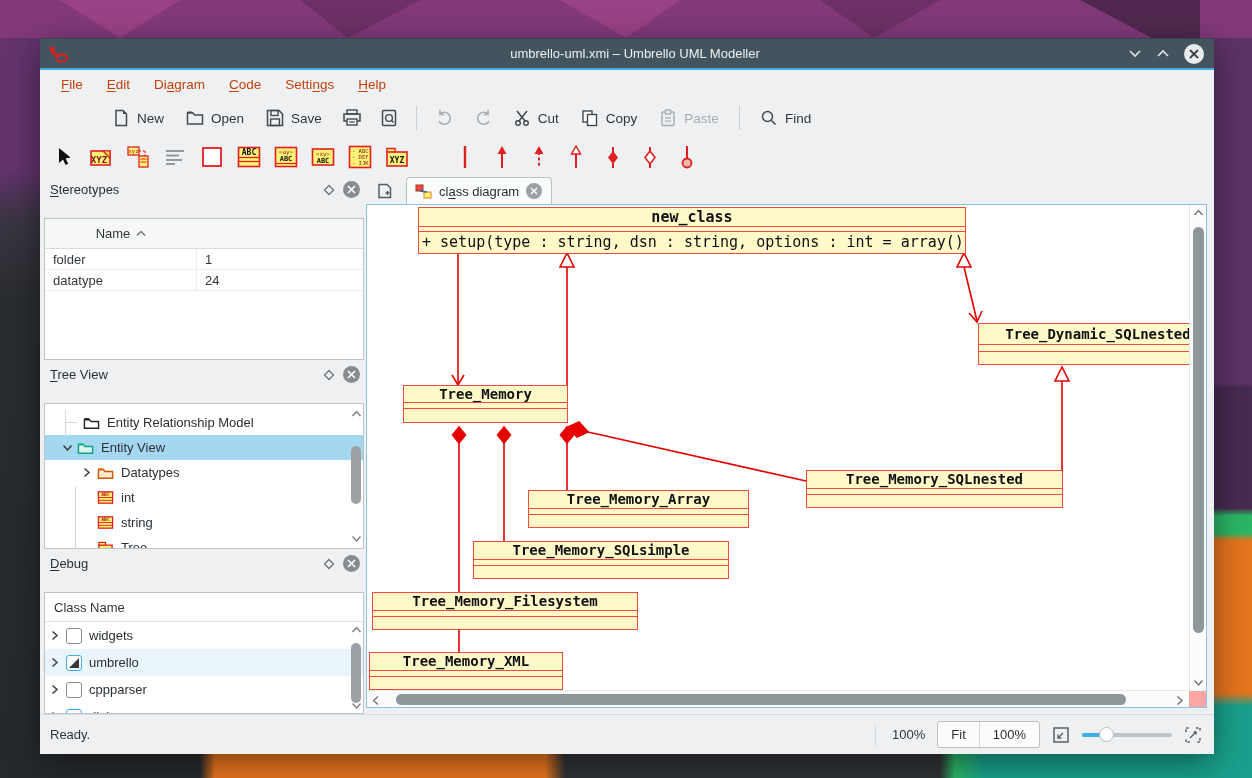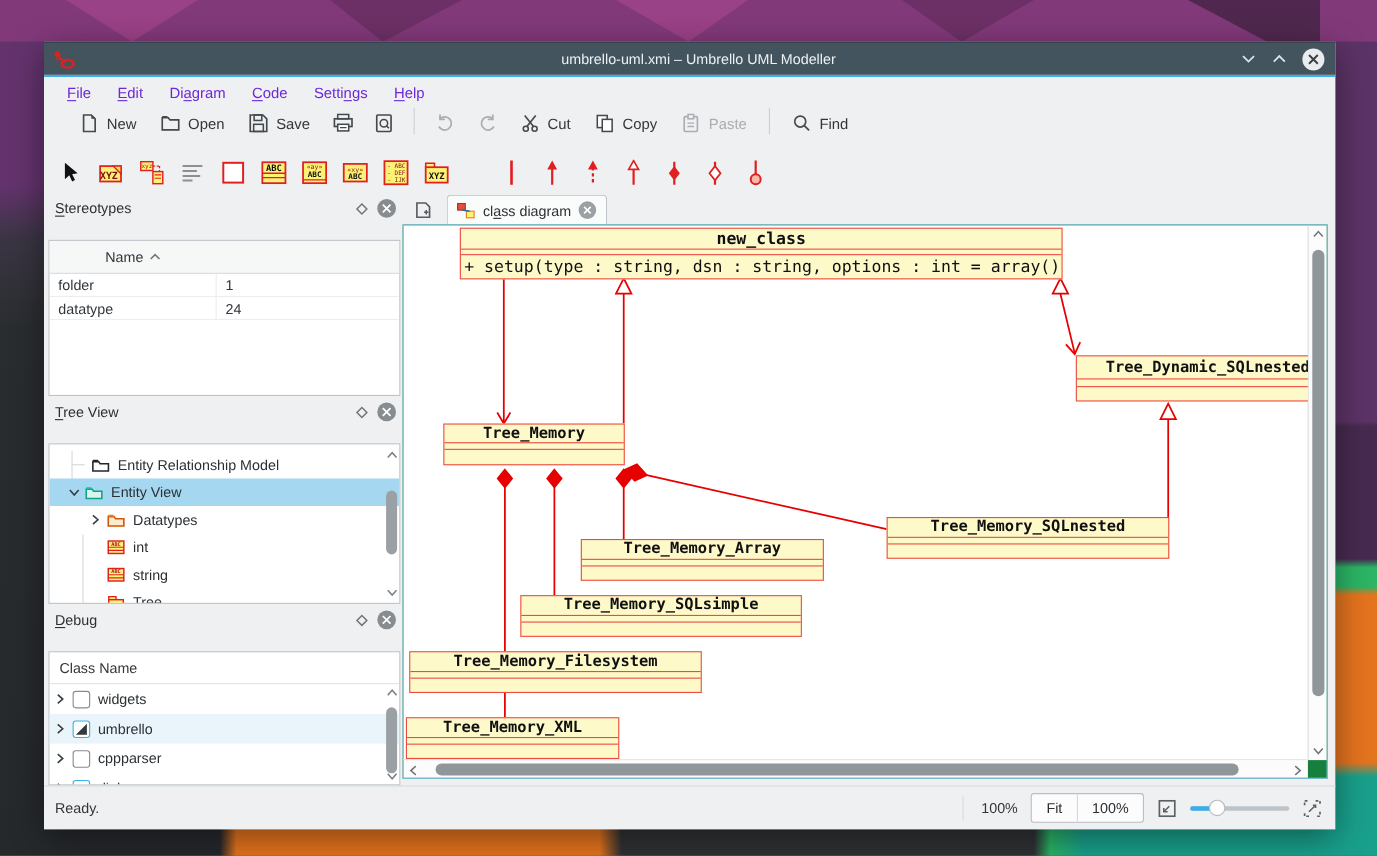--- a/index.html
+++ b/index.html
@@ -24,24 +24,24 @@
 
   .titlebar { height:30px; background:#43545e; border-top:1px solid #36444c; display:flex; align-items:center; position:relative; flex:0 0 auto; }
   .titlebar .title { position:absolute; left:16px; right:0; text-align:center; color:#eef1f2; font-size:13px; }
   .appicon { margin-left:8px; z-index:1; }
   .win-controls { margin-left:auto; display:flex; align-items:center; gap:14px; padding-right:10px; z-index:1; }
   .win-chev { color:#dfe3e5; }
   .close-circle { width:20px; height:20px; border-radius:50%; background:#e9ebec; display:flex; align-items:center; justify-content:center; }
   .accentline { height:2px; background:#3daee9; flex:0 0 auto; }
 
   .menubar { height:28px; display:flex; align-items:center; padding-left:10px; gap:2px; flex:0 0 auto; }
-  .menu-item { padding:4px 11px; font-size:13.5px; color:#6d28d9; border-radius:3px; }
+  .menu-item { padding:4px 11px; font-size:13.5px; color:#c2410c; border-radius:3px; }
   .menu-item u { text-decoration:underline; text-underline-offset:2px; }
 
-  .toolbar1 { height:40px; display:flex; align-items:flex-start; padding-left:22px; gap:2px; flex:0 0 auto; }
+  .toolbar1 { height:40px; display:flex; align-items:center; padding-left:22px; gap:2px; flex:0 0 auto;margin-left:40px; }
   .tb-btn { display:flex; align-items:center; gap:7px; padding:5px 10px; font-size:13.5px; color:#31363b; border-radius:3px; }
   .tb-btn.icon-only { padding:5px 8px; }
   .tb-btn.disabled { color:#a9aeb2; }
   .tb-sep { width:1px; height:24px; background:#ccd0d3; margin:0 8px; }
 
   .toolbar2 { height:38px; display:flex; align-items:center; padding-left:12px; gap:13px; flex:0 0 auto; }
   .tool { width:24px; height:24px; display:flex; align-items:center; justify-content:center; }
   .tool-gap { width:18px; }
 
   
@@ -95,21 +95,21 @@
 
   
   .main { flex:1 1 auto; display:flex; flex-direction:column; min-width:0; }
   .tabbar { height:28px; display:flex; align-items:flex-end; padding-left:4px; flex:0 0 auto; }
   .newtab-btn { width:30px; height:26px; display:flex; align-items:center; justify-content:center; margin-right:6px; }
   .tab { display:flex; align-items:center; gap:7px; height:27px; padding:0 9px 0 8px;
     background:#fafbfb; border:1px solid #bcc0c3; border-bottom:none; border-radius:4px 4px 0 0; font-size:13px; color:#2b3034; }
   .tab u { text-underline-offset:2px; }
   .tab-close { width:16px; height:16px; border-radius:50%; background:#9aa0a3; display:flex; align-items:center; justify-content:center; }
 
-  .canvas-frame { position:relative; width:841px; height:504px; border:1px solid #8ac4e6; background:#15803d; flex:0 0 auto; }
+  .canvas-frame { position:relative; width:841px; height:504px; border:1px solid #8ac4e6; background:#fca5a5; flex:0 0 auto; }
   .canvas { position:absolute; left:0; top:0; width:822px; height:486px; background:#ffffff; overflow:hidden; }
   .rel-layer { position:absolute; left:0; top:0; z-index:0; }
 
   .uml { position:absolute; z-index:1; background:#fdf9c9; border:1.6px solid #ee4b40; font-family:"DejaVu Sans Mono", monospace; }
   .c-title { font-weight:bold; font-size:14px; color:#101010; text-align:center; height:17px; line-height:17px; white-space:nowrap; overflow:hidden; }
   .c-attrs { height:7px; border-top:1.4px solid #ee4b40; }
   .c-ops { height:15px; border-top:1.4px solid #ee4b40; font-size:12px; white-space:nowrap; overflow:hidden; }
   .uml.big .c-title { font-size:15px; height:18px; line-height:18px; }
   .uml.big .c-attrs { height:5px; }
   .uml.big .c-ops { height:22px; line-height:21px; font-size:15px; padding-left:3px; color:#101010; }

